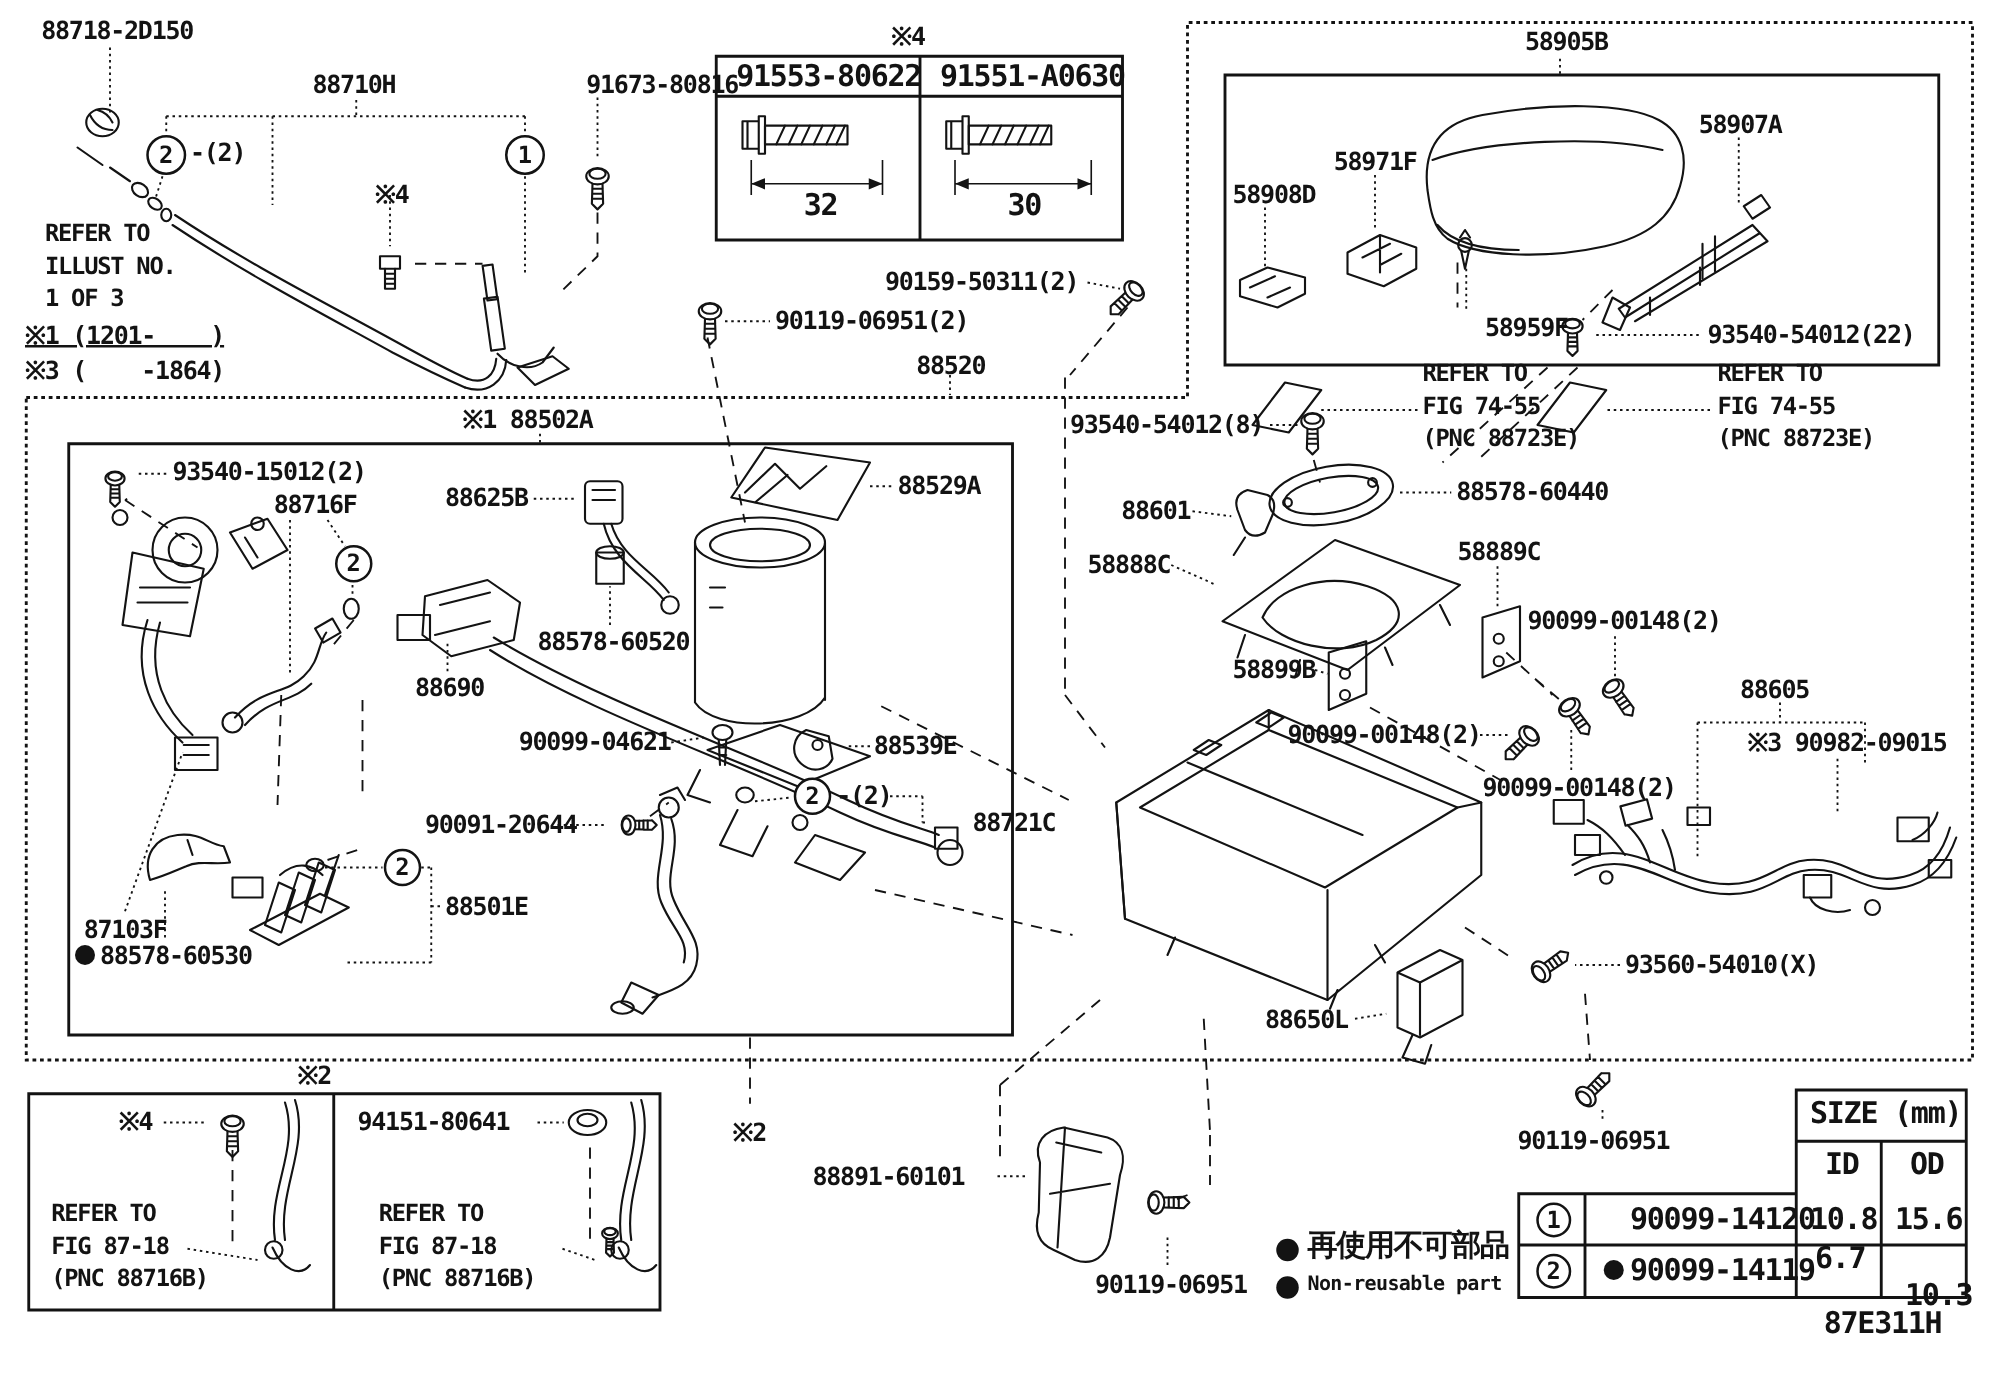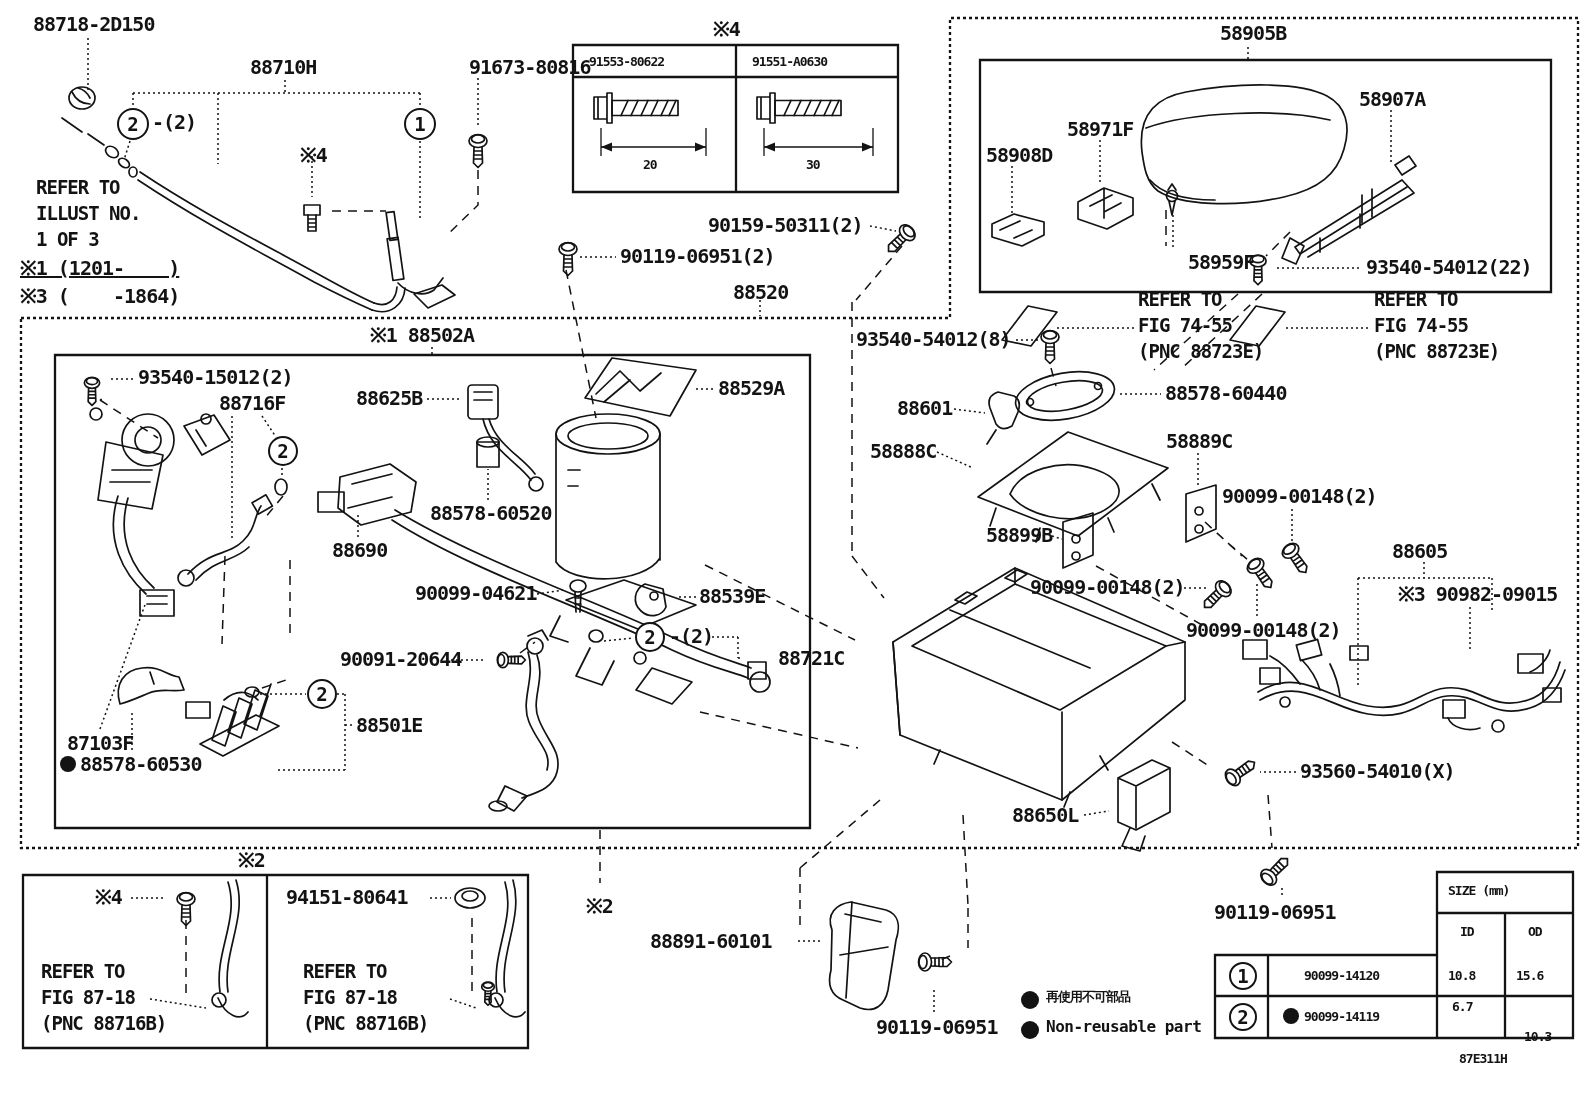--- a/index.html
+++ b/index.html
@@ -1,21 +1,21 @@
 <!DOCTYPE html>
 <html><head>
 <meta charset="utf-8">
 <style>
   html,body{margin:0;padding:0;background:#fff;}
   #stage{position:relative;width:1592px;height:1099px;background:#fff;overflow:hidden;
          font-family:"DejaVu Sans Mono","Liberation Mono",monospace;color:#131313;}
   #art{position:absolute;left:0;top:0;}
   .lbl{position:absolute;font-size:20px;line-height:22px;font-weight:bold;
        letter-spacing:-1px;white-space:pre;z-index:3;}
-  .s19{font-size:13px;line-height:21px;}
+  .s19{font-size:24px;line-height:21px;}
   .s16{font-size:16px;line-height:18px;letter-spacing:-0.5px;}
   .r{font-size:19px;line-height:26px;}
   .circ{position:absolute;border:2.4px solid #131313;border-radius:50%;background:#fff;
         display:flex;align-items:center;justify-content:center;font-size:19px;font-weight:bold;
         letter-spacing:0;z-index:3;}
   .dot{position:absolute;background:#131313;border-radius:50%;z-index:3;}
   svg *{vector-effect:non-scaling-stroke;}
   .ln{fill:none;stroke:#131313;stroke-width:1.7;stroke-linecap:round;stroke-linejoin:round;}
   .box{fill:none;stroke:#131313;stroke-width:2.3;}
   .thin{fill:none;stroke:#131313;stroke-width:1.3;}
@@ -255,21 +255,21 @@
     <div class="lbl" style="left: 250px; top: 56px;">88710H</div>
     <div class="lbl" style="left: 152px; top: 111px;">-(2)</div>
     <div class="lbl" style="left: 300px; top: 144px;">※4</div>
     <div class="lbl" style="left: 421px; top: 56px; margin-left: 48px;">91673-80816</div>
     <div class="lbl" style="left: 620px; top: 245px;">90119-06951(2)</div>
     <div class="lbl" style="left: 708px; top: 214px;">90159-50311(2)</div>
     <div class="lbl" style="left: 733px; top: 281px;">88520</div>
     <div class="lbl" style="left: 713px; top: 18px;">※4</div>
     <div class="lbl s19" style="left: 589px; top: 51px;">91553-80622</div>
     <div class="lbl s19" style="left: 752px; top: 51px;">91551-A0630</div>
-    <div class="lbl s19" style="left: 643px; top: 154px;">20</div>
+    <div class="lbl s19" style="left: 643px; top: 154px;">32</div>
     <div class="lbl s19" style="left: 806px; top: 154px;">30</div>
     <div class="lbl" style="left: 1220px; top: 22px;">58905B</div>
     <div class="lbl" style="left: 986px; top: 144px;">58908D</div>
     <div class="lbl" style="left: 1067px; top: 118px;">58971F</div>
     <div class="lbl" style="left: 1359px; top: 88px;">58907A</div>
     <div class="lbl" style="left: 1188px; top: 251px;">58959F</div>
     <div class="lbl" style="left: 1366px; top: 256px;">93540-54012(22)</div>
     <div class="lbl r" style="left: 1138px; top: 286px;">REFER TO
 FIG 74-55
 (PNC 88723E)</div>

